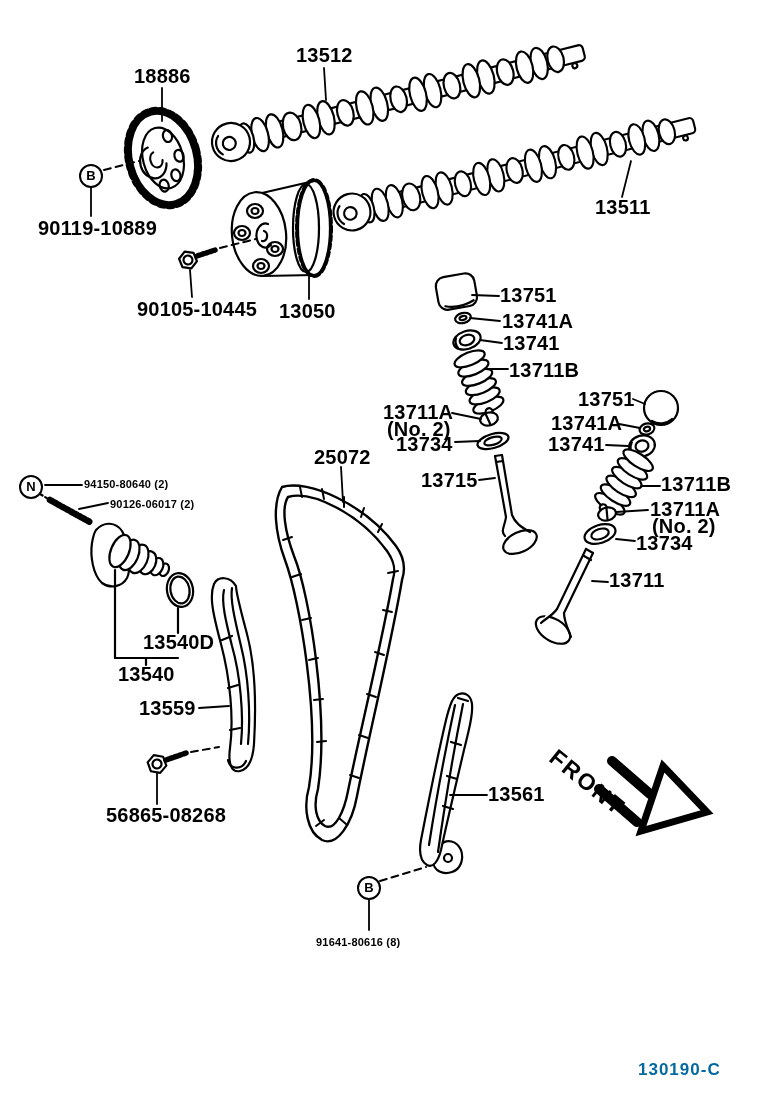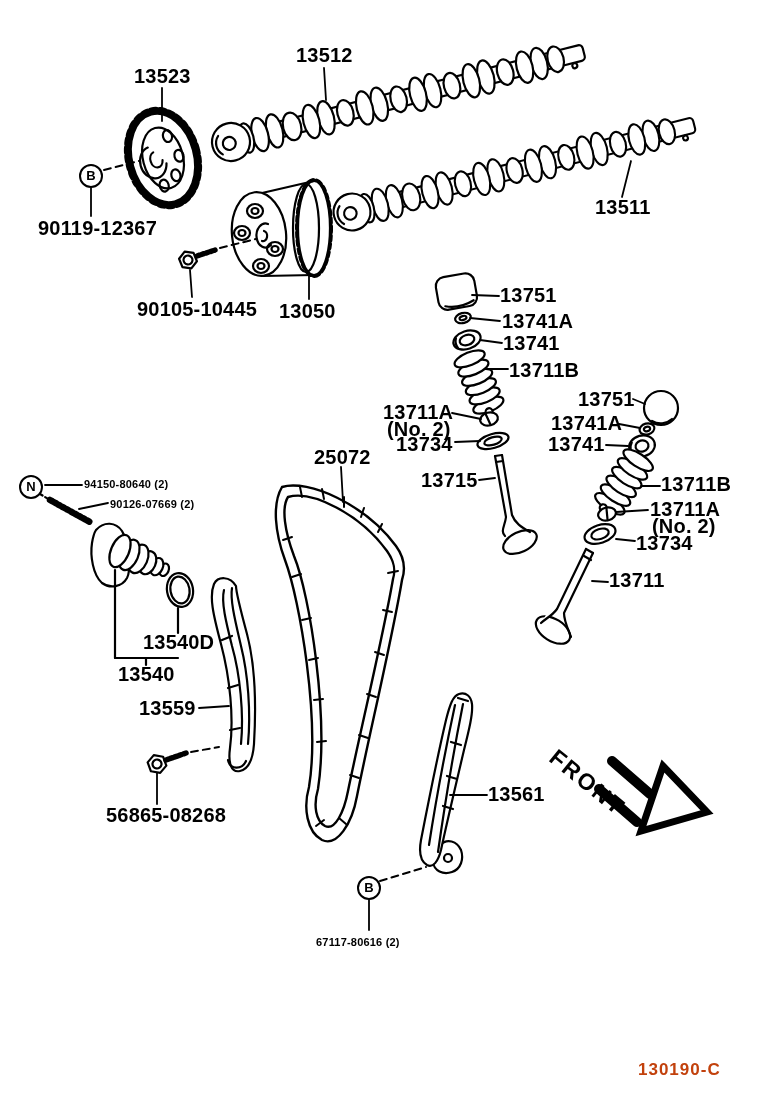--- a/index.html
+++ b/index.html
@@ -8,21 +8,21 @@
   #art{position:absolute;left:0;top:0;}
   .lbl{position:absolute;font-weight:bold;font-size:20px;line-height:21px;color:#000;
        white-space:nowrap;letter-spacing:.2px;}
   .sm{font-size:11px;}
   .badge{position:absolute;width:20px;height:20px;border:2.4px solid #000;border-radius:50%;
          font-weight:bold;font-size:13px;line-height:20px;text-align:center;color:#000;
          background:#fff;}
   .front{position:absolute;left:561px;top:744px;font-weight:bold;font-size:23px;
          letter-spacing:2px;color:#000;transform:rotate(39deg);transform-origin:0 0;}
   .code{position:absolute;left:638px;top:1060px;font-weight:bold;font-size:17px;
-        letter-spacing:1px;color:#c2410c;}
+        letter-spacing:1px;color:#0369a1;}
 </style>
 </head>
 <body>
 
 <div id="stage">
 
 <svg id="art" width="760" height="1112" viewBox="0 0 760 1112" stroke="#000" stroke-width="2.2" fill="none" stroke-linecap="round" stroke-linejoin="round">
 
   <defs>
     <g id="cam">
@@ -309,51 +309,51 @@
     <path d="M 380,881 426,867"></path>
   </g>
 
   <g>
     <path d="M 612,761 650,794" stroke-width="10"></path>
     <path d="M 599,789 637,822" stroke-width="10"></path>
     <path d="M 663,766 707,812 641,831 Z" stroke-width="7" stroke-linejoin="miter"></path>
   </g>
 </svg>
 
-<div class="lbl" style="left:134px;top:66px">13523</div>
+<div class="lbl" style="left:134px;top:66px">18886</div>
 <div class="lbl" style="left:296px;top:45px">13512</div>
 <div class="lbl" style="left:595px;top:197px">13511</div>
-<div class="lbl" style="left:38px;top:218px">90119-12367</div>
+<div class="lbl" style="left:38px;top:218px">90119-10889</div>
 <div class="lbl" style="left:137px;top:299px">90105-10445</div>
 <div class="lbl" style="left:279px;top:301px">13050</div>
 <div class="lbl" style="left:500px;top:285px">13751</div>
 <div class="lbl" style="left:502px;top:311px">13741A</div>
 <div class="lbl" style="left:503px;top:333px">13741</div>
 <div class="lbl" style="left:509px;top:360px">13711B</div>
 <div class="lbl" style="left:383px;top:402px">13711A</div>
 <div class="lbl" style="left:387px;top:419px">(No. 2)</div>
 <div class="lbl" style="left:396px;top:434px">13734</div>
 <div class="lbl" style="left:421px;top:470px">13715</div>
 <div class="lbl" style="left:578px;top:389px">13751</div>
 <div class="lbl" style="left:551px;top:413px">13741A</div>
 <div class="lbl" style="left:548px;top:434px">13741</div>
 <div class="lbl" style="left:661px;top:474px">13711B</div>
 <div class="lbl" style="left:650px;top:499px">13711A</div>
 <div class="lbl" style="left:652px;top:516px">(No. 2)</div>
 <div class="lbl" style="left:636px;top:533px">13734</div>
 <div class="lbl" style="left:609px;top:570px">13711</div>
 <div class="lbl" style="left:314px;top:447px">25072</div>
 <div class="lbl sm" style="left:84px;top:474px">94150-80640 (2)</div>
-<div class="lbl sm" style="left:110px;top:494px">90126-07669 (2)</div>
+<div class="lbl sm" style="left:110px;top:494px">90126-06017 (2)</div>
 <div class="lbl" style="left:143px;top:632px">13540D</div>
 <div class="lbl" style="left:118px;top:664px">13540</div>
 <div class="lbl" style="left:139px;top:698px">13559</div>
 <div class="lbl" style="left:106px;top:805px">56865-08268</div>
 <div class="lbl" style="left:488px;top:784px">13561</div>
-<div class="lbl sm" style="left:316px;top:932px">67117-80616 (2)</div>
+<div class="lbl sm" style="left:316px;top:932px">91641-80616 (8)</div>
 
 <div class="badge" style="left:79px;top:164px">B</div>
 <div class="badge" style="left:19px;top:475px">N</div>
 <div class="badge" style="left:357px;top:876px">B</div>
 
 <div class="front">FRONT</div>
 <div class="code">130190-C</div>
 
 </div>
 

